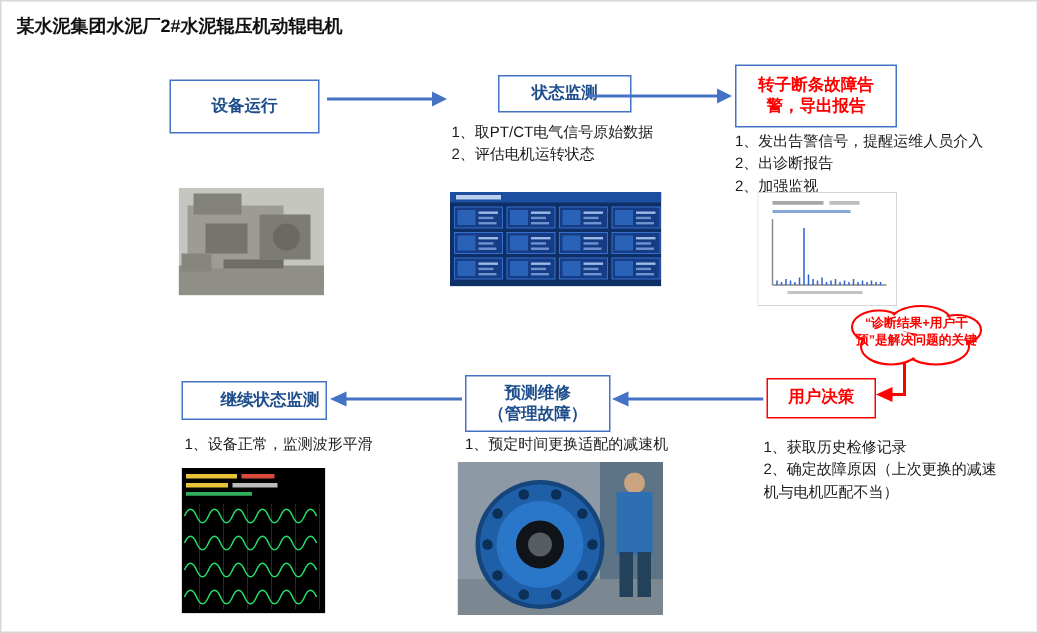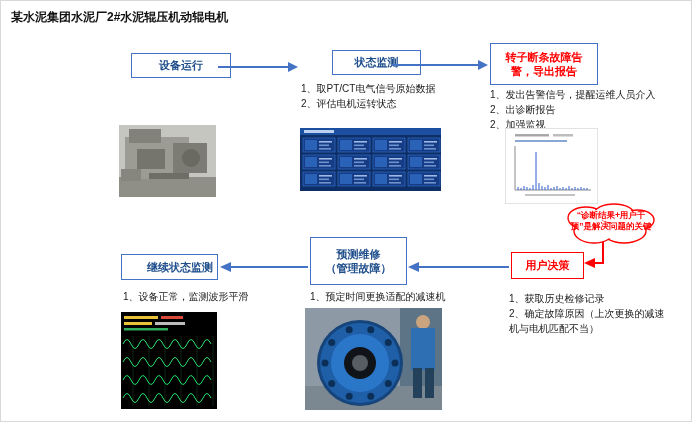--- a/index.html
+++ b/index.html
@@ -19,21 +19,21 @@
   .cloud { position:absolute; }
   .cloud-text { position:absolute; color:#FF0000; font-size:8.5px; font-weight:bold; text-align:center; line-height:1.35; }
 </style>
 </head>
 <body>
 
 <div class="canvas">
 
   <div class="title">某水泥集团水泥厂2#水泥辊压机动辊电机</div>
 
-  <div class="fbox" style="left:130px; top:52px; width:100px; height:25px;">
+  <div class="fbox" style="left:112px; top:52px; width:100px; height:36px;">
     <span>设备运行</span>
   </div>
 
   <div class="arrow" style="left:217px; top:58px;">
     <svg width="80" height="12" viewBox="0 0 80 12">
         <line x1="0" y1="6" x2="71" y2="6" stroke="#4472C4" stroke-width="2"></line>
         <polygon points="70,1 80,6 70,11" fill="#4472C4"></polygon>
       </svg>
   </div>
 
@@ -150,21 +150,21 @@
     <span class="red-text">用户决策</span>
   </div>
 
   <div class="arrow" style="left:407px; top:258px;">
     <svg width="101" height="12" viewBox="0 0 101 12">
         <line x1="101" y1="6" x2="10" y2="6" stroke="#4472C4" stroke-width="2"></line>
         <polygon points="11,1 0,6 11,11" fill="#4472C4"></polygon>
       </svg>
   </div>
 
-  <div class="fbox" style="left:309px; top:236px; width:97px; height:48px;">
+  <div class="fbox" style="left:309px; top:249px; width:97px; height:38px;">
     <span>预测维修</span>
     <span>（管理故障）</span>
   </div>
 
   <div class="arrow" style="left:219px; top:258px;">
     <svg width="88" height="12" viewBox="0 0 88 12">
         <line x1="88" y1="6" x2="10" y2="6" stroke="#4472C4" stroke-width="2"></line>
         <polygon points="11,1 0,6 11,11" fill="#4472C4"></polygon>
       </svg>
   </div>

